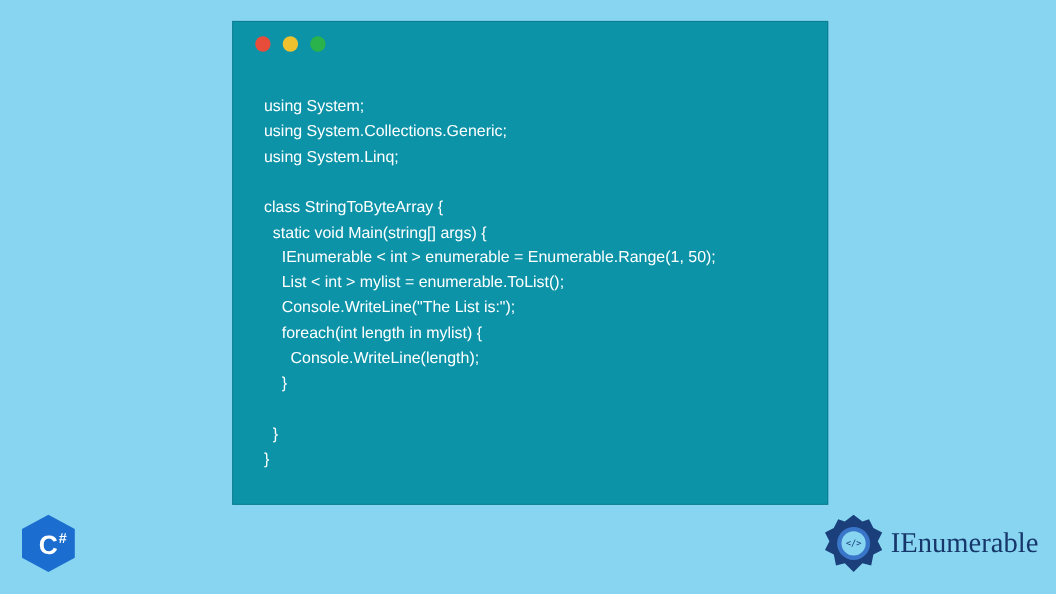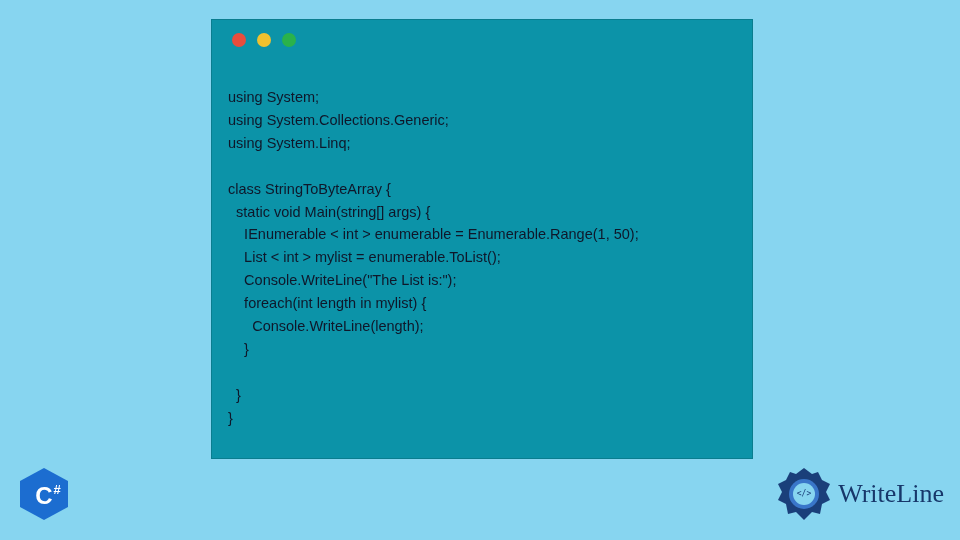--- a/index.html
+++ b/index.html
@@ -29,22 +29,22 @@
     }
     .dot {
       width: 14px;
       height: 14px;
       border-radius: 50%;
     }
     .dot-red { background: #e84d3c; }
     .dot-yellow { background: #f0c12f; }
     .dot-green { background: #2ab24b; }
     .code-body {
-      padding: 26px 28px 20px 16px;
-      color: #0f172a;
+      padding: 26px 28px 20px 28px;
+      color: #ffffff;
       font-family: -apple-system, BlinkMacSystemFont, "Segoe UI", Arial, sans-serif;
       font-size: 14.5px;
       line-height: 1.58;
       white-space: pre;
     }
     .csharp-logo {
       position: absolute;
       left: 16px;
       bottom: 18px;
       width: 56px;
@@ -107,14 +107,14 @@
   <span class="delft-emblem">
     <svg viewBox="0 0 60 60" width="60" height="60">
       <g transform="translate(30,30)">
         <path d="M0,-26 L8,-20 L14,-22 L18,-14 L26,-10 L22,-2 L26,6 L18,10 L16,20 L8,18 L0,26 L-8,18 L-16,20 L-18,10 L-26,6 L-22,-2 L-26,-10 L-18,-14 L-14,-22 L-8,-20 Z" fill="#1a3f7a"></path>
         <circle cx="0" cy="0" r="15" fill="#3976c9"></circle>
         <circle cx="0" cy="0" r="11" fill="#87d5f0"></circle>
         <text x="0" y="2" text-anchor="middle" font-family="monospace" font-size="8" fill="#1a3f7a">&lt;/&gt;</text>
       </g>
     </svg>
   </span>
-  <span class="delft-text">WriteLine</span>
+  <span class="delft-text">IEnumerable</span>
 </div>
 
 </body></html>

